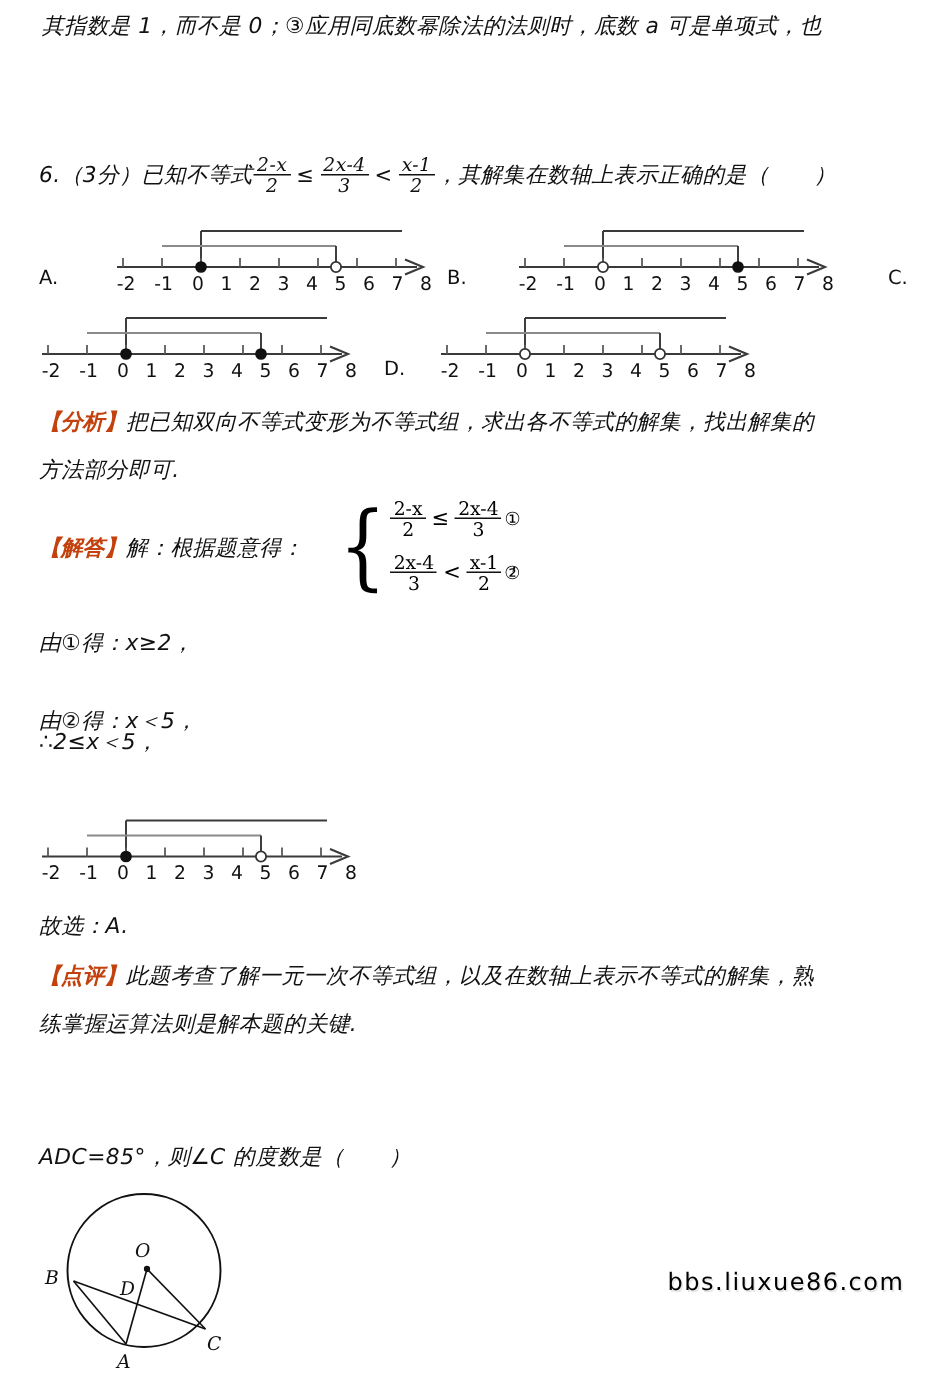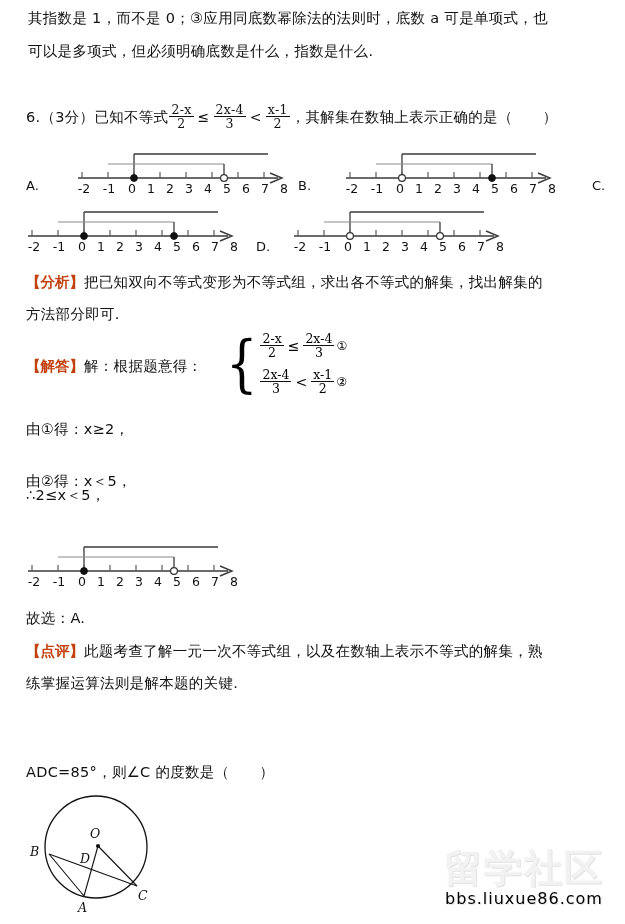--- a/index.html
+++ b/index.html
@@ -22,20 +22,21 @@
   }
 
   
   .txt {
     position: absolute;
     font-size: 14.5px;
     line-height: 20px;
     letter-spacing: 0.3px;
     white-space: nowrap;
     color: #111111;
+    font-style: italic;
   }
   .tag {
     color: #c2410c;
     font-weight: bold;
     letter-spacing: 0px;
   }
   .inline-row {
     display: flex;
     align-items: center;
     white-space: nowrap;
@@ -142,21 +143,20 @@
     text-align: center;
     line-height: 18px;
   }
 </style>
 </head>
 <body>
 
 <div class="page">
 
   <div class="txt" style="left:28px; top:8px;">其指数是 1，而不是 0；③应用同底数幂除法的法则时，底数 a 可是单项式，也</div>
-  <div class="txt" style="left:28px; top:41px;">可以是多项式，但必须明确底数是什么，指数是什么.</div>
 
   <div class="txt inline-row" style="left:26px; top:103px;">
     <span>6.（3分）</span>
     <span>已知不等式</span>
     <span class="frac">
       <span class="num">2-x</span>
       <span class="den">2</span>
     </span>
     <span class="rel">≤</span>
     <span class="frac">
@@ -444,17 +444,16 @@
         <text x="76" y="48">O</text>
         <text x="64" y="122">A</text>
         <text x="16" y="66">B</text>
         <text x="124" y="110">C</text>
         <text x="66" y="73">D</text>
       </g>
     </svg>
   </div>
 
   <div class="watermark">
-    <div class="wm-main">留学社区</div>
     <div class="wm-sub">bbs.liuxue86.com</div>
   </div>
 
 </div>
 
 </body></html>

